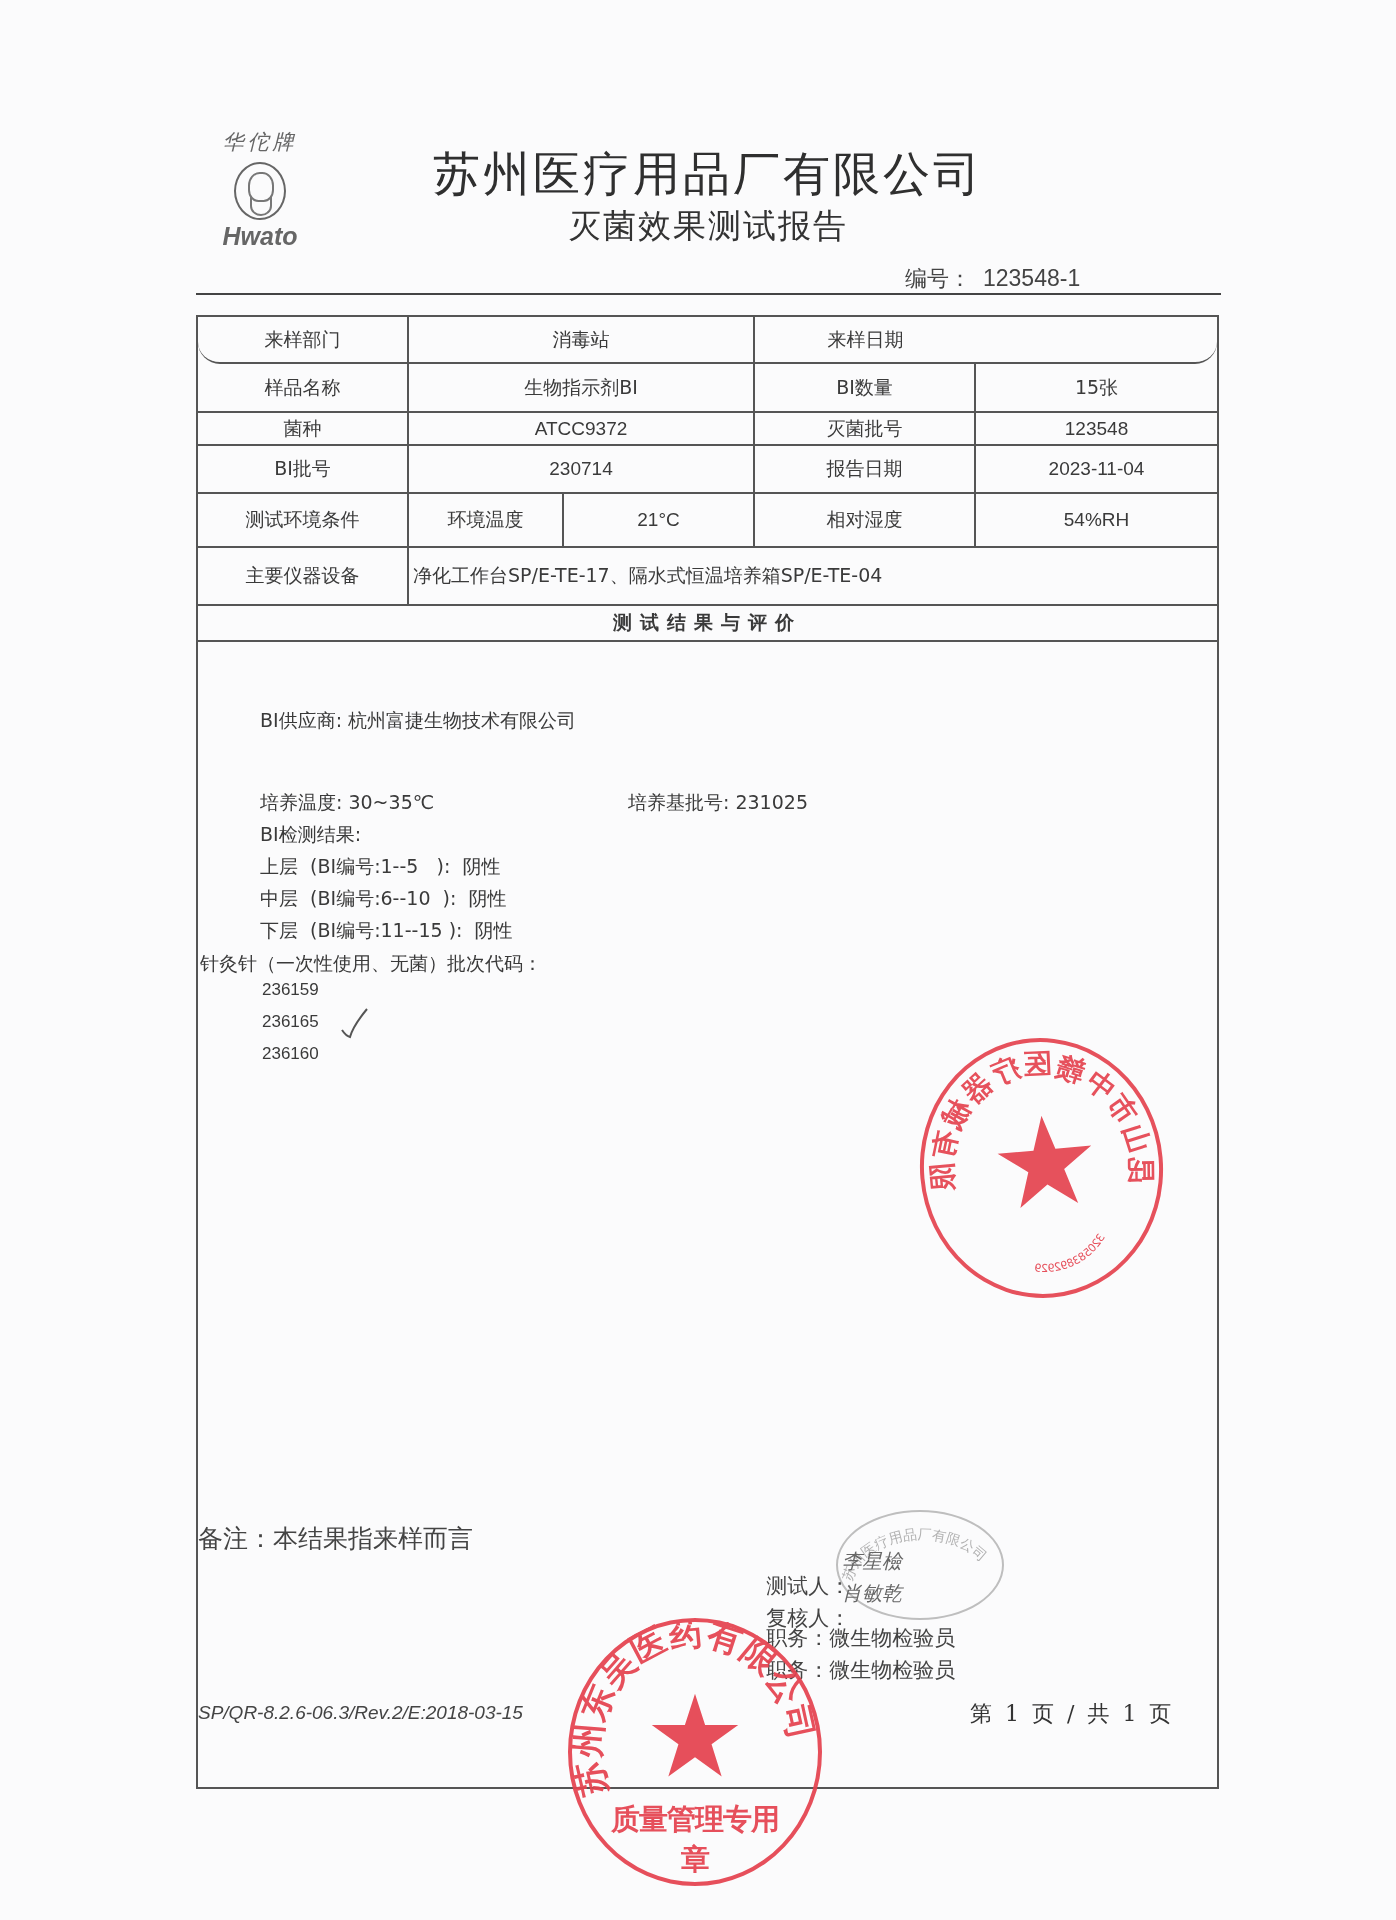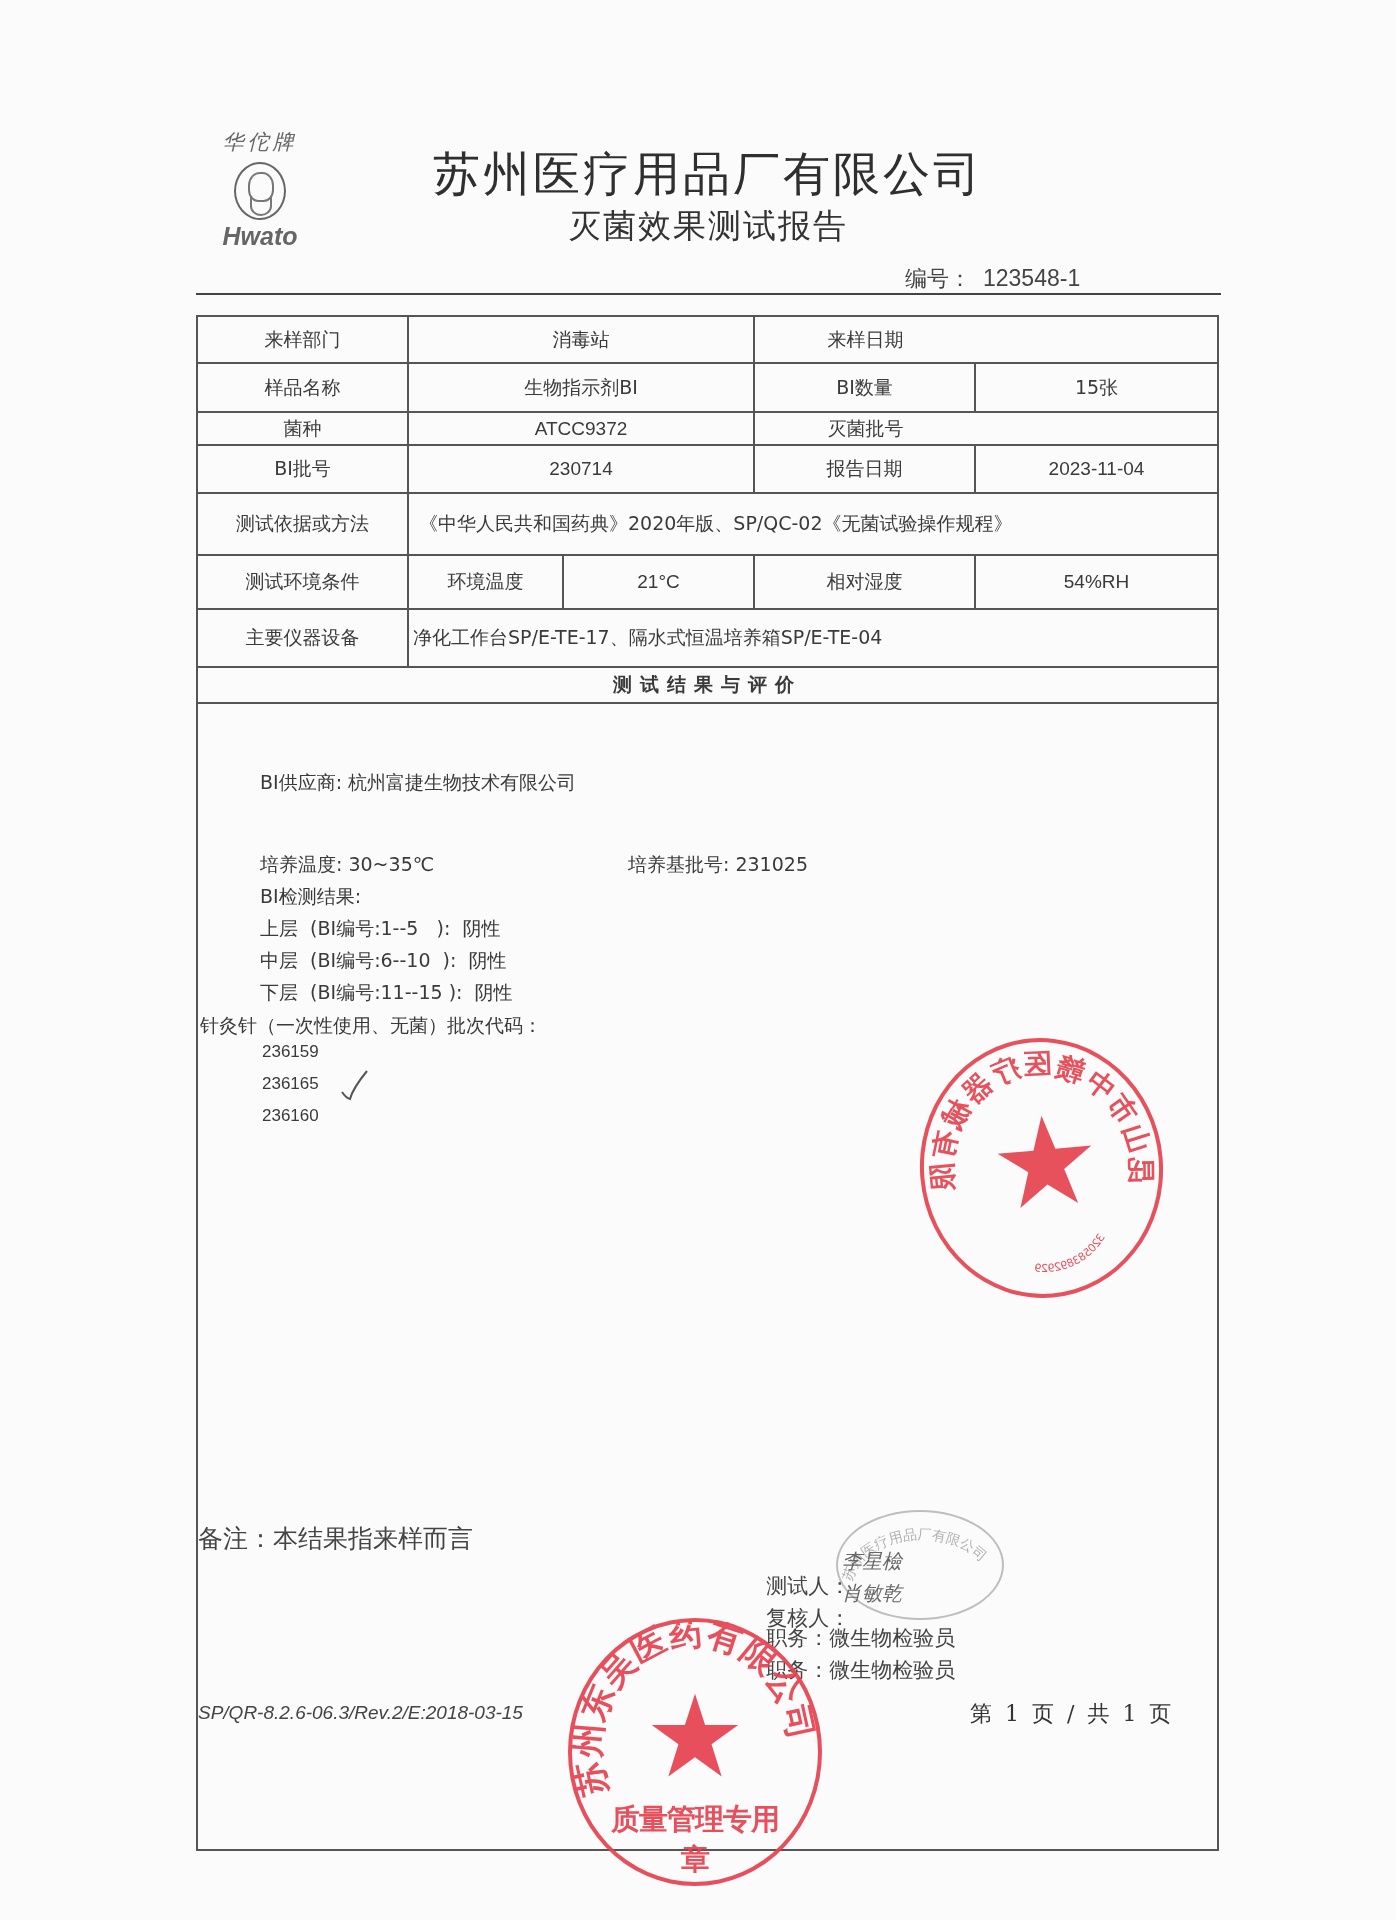--- a/index.html
+++ b/index.html
@@ -31,21 +31,21 @@
   .cell { display:flex; align-items:center; justify-content:center; border-right:2px solid #555; font-size:19px; color:#3a3a3a; box-sizing:border-box; }
   .cell:last-child { border-right:none; }
   .c1 { width:211px; }
   .c2 { width:346px; }
   .c3 { width:221px; }
   .c4 { flex:1; }
   .c2a { width:155px; }
   .c2b { width:191px; }
   .num { font-family:"Liberation Sans",sans-serif; }
   .left { justify-content:flex-start; padding-left:10px; }
-  .h1 { height:47px; } .h2 { height:49px; } .h3 { height:33px; } .h4 { height:48px; }
+  .h1 { height:47px;border-radius:22px; } .h2 { height:49px; } .h3 { height:33px; } .h4 { height:48px; }
   .h5 { height:62px; } .h6 { height:54px; } .h7 { height:58px; } .h8 { height:36px; }
   .section-title { width:100%; font-weight:bold; letter-spacing:8px; font-size:19px; }
   .results { height:1108px; position:relative;margin-top:37px; }
 
   .res-line { position:absolute; font-size:19px; color:#3a3a3a; white-space:pre; }
   .codes .code { position:absolute; font-family:"Liberation Sans",sans-serif; font-size:17px; color:#3a3a3a; }
   .check { position:absolute; }
 
   
   .stamp-red { position:absolute; border:4px solid #e5434f; border-radius:50%; color:#e5434f; }
@@ -90,30 +90,27 @@
   <div class="row h2">
     <div class="cell c1">样品名称</div>
     <div class="cell c2">生物指示剂BI</div>
     <div class="cell c3">BI数量</div>
     <div class="cell c4">15张</div>
   </div>
   <div class="row h3">
     <div class="cell c1">菌种</div>
     <div class="cell c2 num">ATCC9372</div>
     <div class="cell c3">灭菌批号</div>
+    <div class="cell c4 num">123548</div>
   </div>
   <div class="row h4">
     <div class="cell c1">BI批号</div>
     <div class="cell c2 num">230714</div>
     <div class="cell c3">报告日期</div>
     <div class="cell c4 num">2023-11-04</div>
-  </div>
-  <div class="row h5">
-    <div class="cell c1">测试依据或方法</div>
-    <div class="cell c4 left">《中华人民共和国药典》2020年版、SP/QC-02《无菌试验操作规程》</div>
   </div>
   <div class="row h6">
     <div class="cell c1">测试环境条件</div>
     <div class="cell c2a">环境温度</div>
     <div class="cell c2b num">21°C</div>
     <div class="cell c3">相对湿度</div>
     <div class="cell c4 num">54%RH</div>
   </div>
   <div class="row h7">
     <div class="cell c1">主要仪器设备</div>

